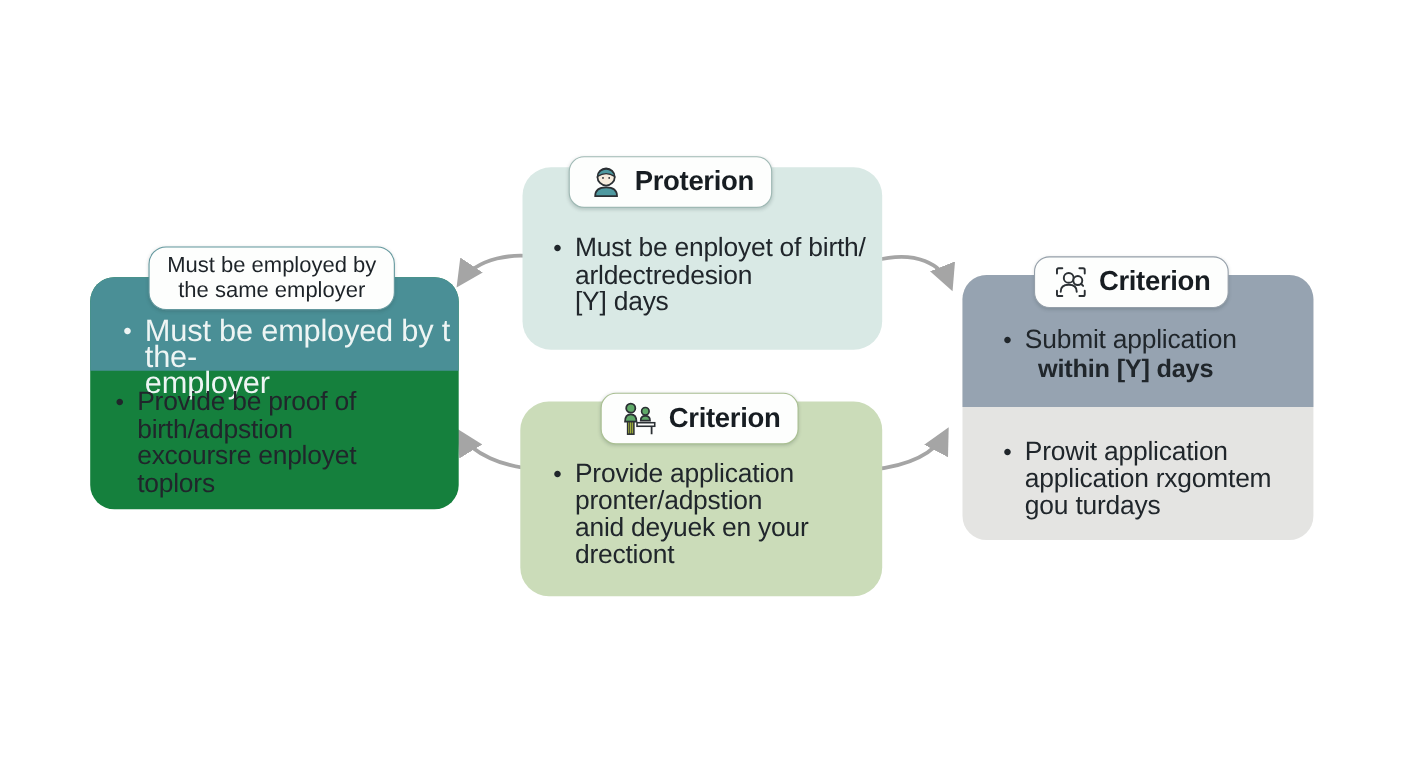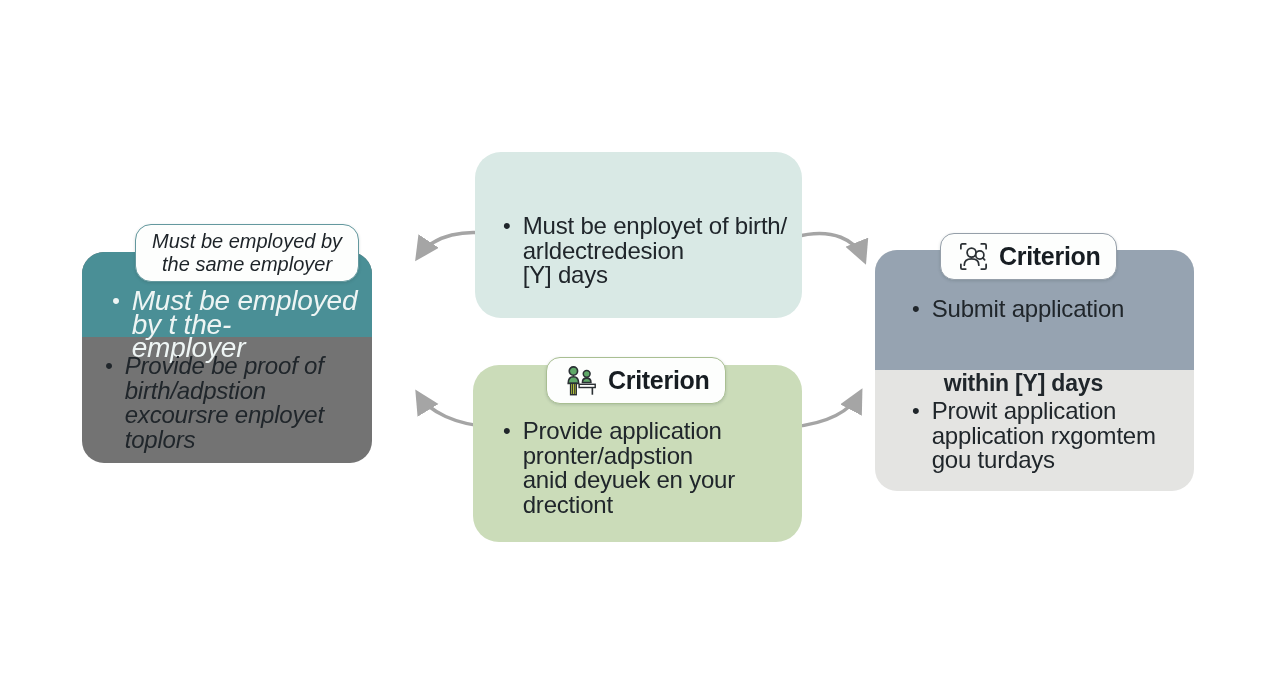--- a/index.html
+++ b/index.html
@@ -16,34 +16,34 @@
   }
   .badge .title{font-weight:bold;font-size:25px;letter-spacing:-.3px;color:#171d22;white-space:nowrap;}
   .bullet{position:absolute;display:flex;align-items:flex-start;}
   .bullet .dot{font-size:22px;line-height:24px;margin-right:12px;}
   .lines{white-space:pre-line;font-size:24px;line-height:24.5px;letter-spacing:-.2px;}
   
   .node-top{left:475px;top:152px;width:327px;height:166px;background:#d9e9e5;border-radius:26px;}
   .node-top .badge{left:42px;top:-10px;height:47px;border:1.5px solid #9fb9b4;}
   .node-top .bullet{left:28px;top:62px;}
   
-  .node-left{left:82px;top:252px;width:290px;height:211px;background:#737373;border-radius:22px;font-style:italic;}
+  .node-left{left:82px;top:252px;width:335px;height:211px;background:#15803d;border-radius:22px;}
   .left-header{position:absolute;left:0;top:0;width:100%;height:85px;background:#4a8f96;border-radius:22px 22px 0 0;}
   .node-left .badge{left:53px;top:-28px;min-height:58px;border:1.5px solid #63989e;border-radius:16px;}
   .node-left .badge .label{font-size:20px;line-height:23px;font-weight:500;color:#1d2328;text-align:center;white-space:pre-line;}
   .bullet-white{left:30px;top:37px;color:#eef5f4;}
   .bullet-white .lines{font-size:28px;line-height:23.5px;}
   .node-left .bullet-dark{left:23px;top:102px;}
   
   .node-right{left:875px;top:250px;width:319px;height:241px;background:#e4e4e2;border-radius:22px;}
   .right-header{position:absolute;left:0;top:0;width:100%;height:120px;background:#96a3b1;border-radius:22px 22px 0 0;}
   .node-right .badge{left:65px;top:-17px;height:47px;border:1.5px solid #959fa9;}
   .node-right .bullet-1{left:37px;top:47px;}
   .node-right .bullet-1 .stack{display:flex;flex-direction:column;}
-  .node-right .bold-line{font-weight:bold;font-size:23px;line-height:26px;letter-spacing:-.2px;margin-left:12px;margin-top:48px;}
+  .node-right .bold-line{font-weight:bold;font-size:23px;line-height:26px;letter-spacing:-.2px;margin-left:12px;}
   .node-right .bullet-2{left:37px;top:149px;}
   
   .node-bottom{left:473px;top:365px;width:329px;height:177px;background:#cbdcb9;border-radius:26px;}
   .node-bottom .badge{left:73px;top:-8px;height:47px;border:1.5px solid #a9bf92;}
   .node-bottom .bullet{left:30px;top:54px;}
   .icon{display:inline-flex;flex:0 0 auto;}
 </style>
 </head>
 <body>
 
@@ -55,20 +55,32 @@
         <path d="M0,0 L7,3.5 L0,7 Z" fill="#a5a5a5"></path>
       </marker>
     </defs>
     <path d="M 505 237 C 465 226, 432 236, 418 257" fill="none" stroke="#a5a5a5" stroke-width="3.5" marker-end="url(#ah)"></path>
     <path d="M 795 237 C 833 227, 856 240, 864 260" fill="none" stroke="#a5a5a5" stroke-width="3.5" marker-end="url(#ah)"></path>
     <path d="M 492 427 C 456 425, 429 412, 418 394" fill="none" stroke="#a5a5a5" stroke-width="3.5" marker-end="url(#ah)"></path>
     <path d="M 792 427 C 830 423, 851 410, 860 393" fill="none" stroke="#a5a5a5" stroke-width="3.5" marker-end="url(#ah)"></path>
   </svg>
 
   <div class="node node-top">
+    <div class="badge">
+      <span class="icon">
+        <svg width="34" height="34" viewBox="0 0 36 36">
+          <path d="M7.5 31 Q7.5 22.5 18 22.5 Q28.5 22.5 28.5 31 Z" fill="#4f99a0" stroke="#2b3034" stroke-width="1.7"></path>
+          <circle cx="18" cy="12.5" r="8.3" fill="#f6ecdd" stroke="#2b3034" stroke-width="1.7"></circle>
+          <path d="M9.8 12 A8.3 8.3 0 0 1 26.2 12 Q18 6.5 9.8 12 Z" fill="#4f99a0" stroke="#2b3034" stroke-width="1.2"></path>
+          <circle cx="15" cy="13.5" r="0.9" fill="#2b3034"></circle>
+          <circle cx="21" cy="13.5" r="0.9" fill="#2b3034"></circle>
+        </svg>
+      </span>
+      <span class="title">Proterion</span>
+    </div>
     <div class="bullet">
       <span class="dot">•</span>
       <span class="lines">Must be enployet of birth/
 arldectredesion
 [Y] days</span>
     </div>
   </div>
 
   <div class="node node-left">
     <div class="left-header"></div>

